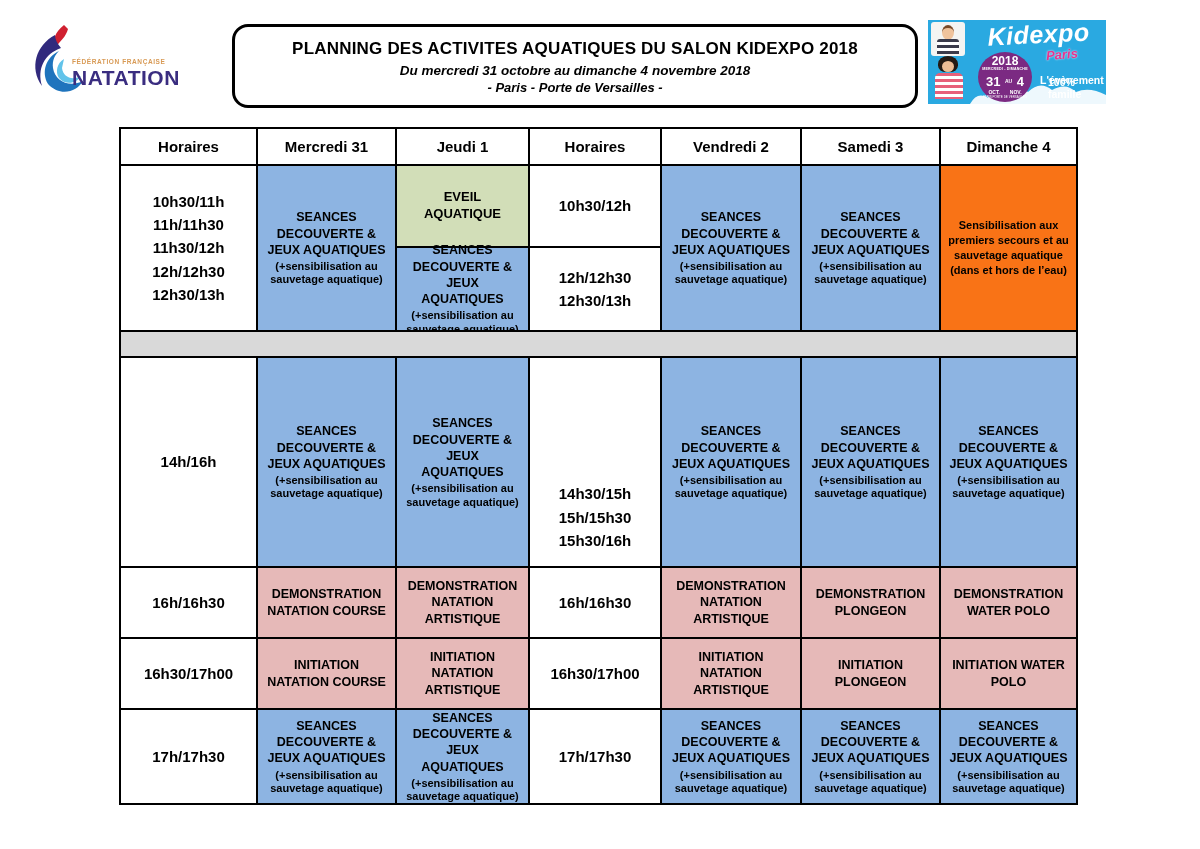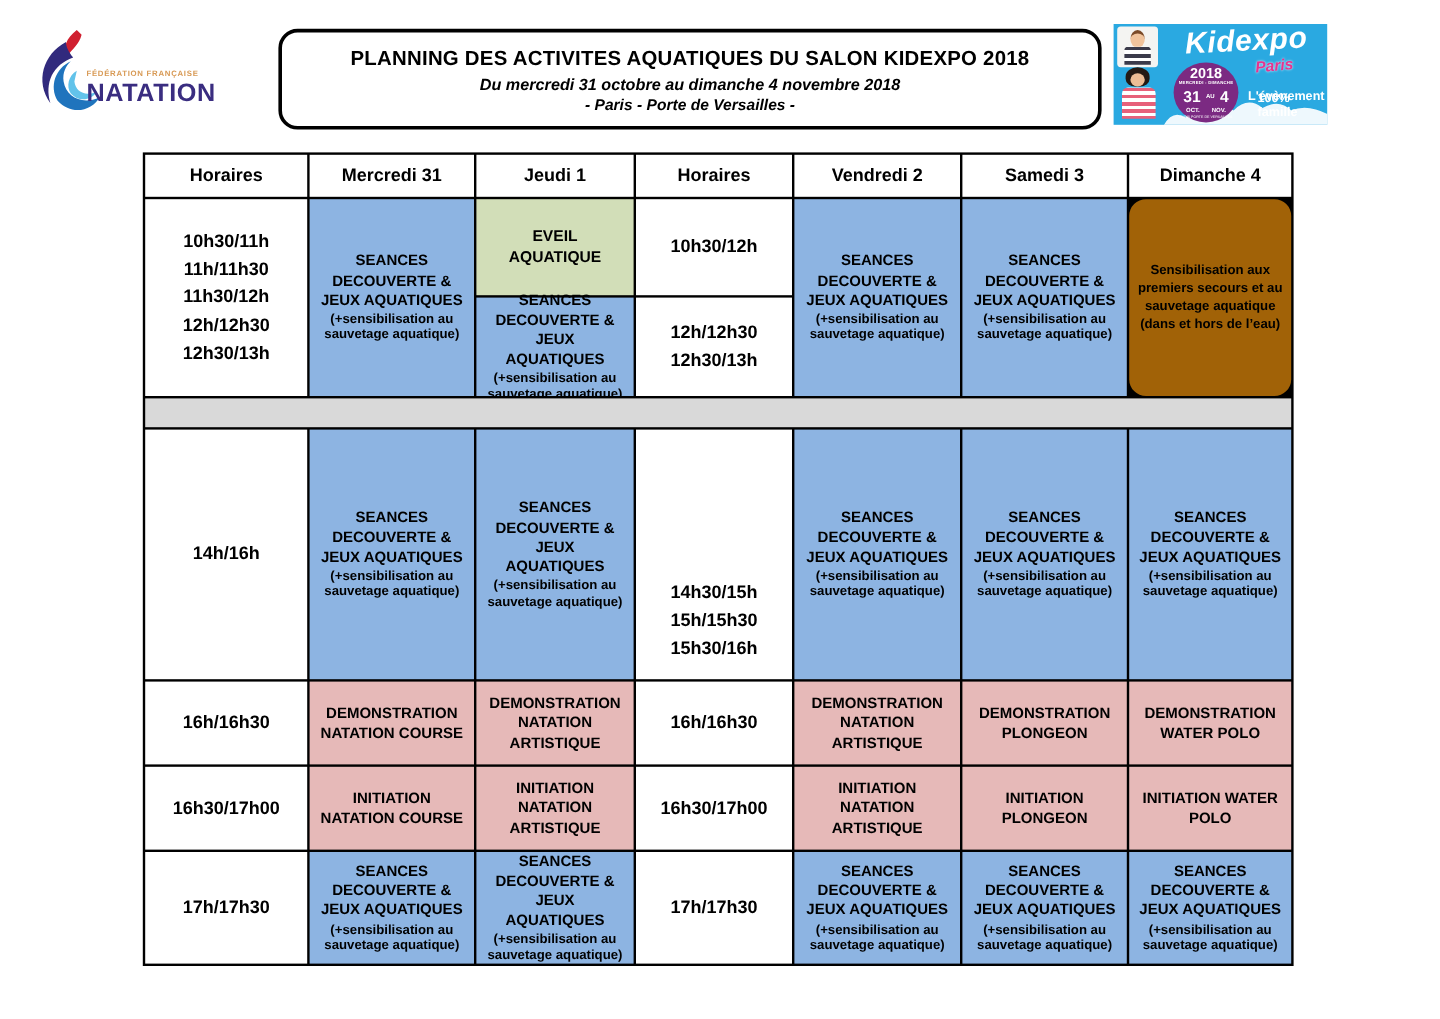--- a/index.html
+++ b/index.html
@@ -67,21 +67,21 @@
     grid-template-rows:35px 80px 82px 24px 208px 69px 69px 93px;
   }
   .cell{
     background:#fff;display:flex;flex-direction:column;align-items:center;
     justify-content:center;text-align:center;box-sizing:border-box;padding:2px 7px;
   }
   .th{font-size:15px;font-weight:bold;}
   .time{font-size:15px;font-weight:bold;line-height:1.55;justify-content:center;}
   .c-blue{background:#8db4e2;}
   .c-green{background:#d2deb8;}
-  .c-orange{background:#a16207;border-radius:14px;}
+  .c-orange{background:#f97316;}
   .c-pink{background:#e6b9b8;}
   .c-gray{background:#d9d9d9;}
   .act-title{font-size:12.5px;font-weight:bold;line-height:1.3;}
   .act-note{font-size:11px;font-weight:bold;line-height:1.2;margin-top:2px;}
   .act-small{font-size:11px;font-weight:bold;line-height:1.35;}
   .eveil .act-title{font-size:13px;}
   .spread{justify-content:flex-end;padding:14px 4px;}
 </style>
 </head>
 <body>

